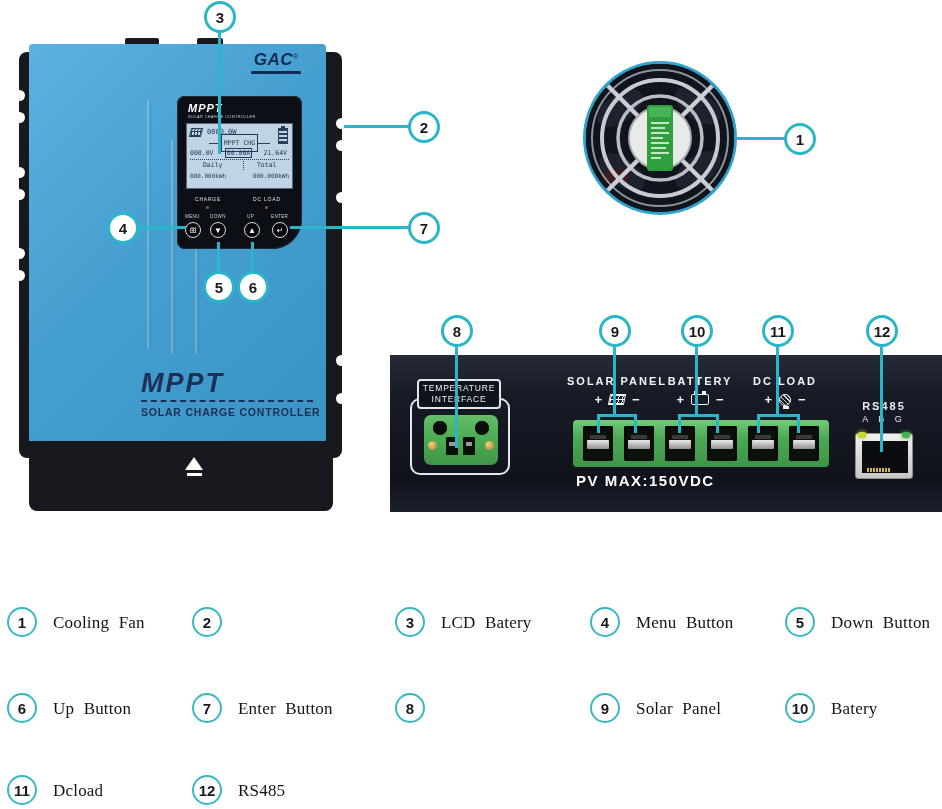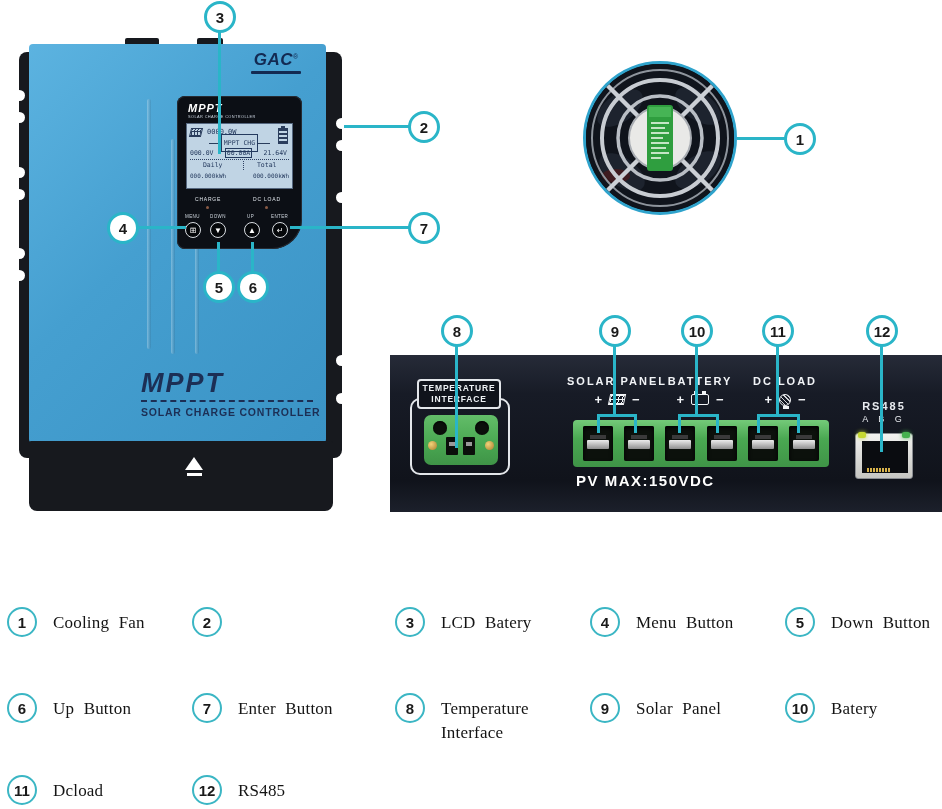--- a/index.html
+++ b/index.html
@@ -78,21 +78,21 @@
   
   .fan { position:absolute; left:583px; top:61px; width:154px; height:154px; border-radius:50%;
     border:3px solid #2fa3cc; overflow:hidden; background:#10141c; }
 
   
   .bpanel { position:absolute; left:390px; top:355px; width:552px; height:157px;
     background:linear-gradient(180deg,#262b38 0%,#171b26 25%,#10131b 80%,#1c202b 100%); }
   .temp-outline { position:absolute; left:20px; top:43px; width:100px; height:77px;
     border:2px solid #e3e6ea; border-radius:10px; }
   .temp-label { position:absolute; left:27px; top:24px; width:84px; border:2px solid #e3e6ea; border-radius:4px;
-    background:#10131b; text-align:center; font-size:8.5px; font-weight:bold; letter-spacing:.8px;
+    background:#10131b; text-align:center; font-size:8.5px; font-weight:normal; letter-spacing:.8px;
     color:#eef1f4; padding:2px 0; line-height:1.3; }
   .temp-conn { position:absolute; left:34px; top:60px; width:74px; height:50px;
     background:linear-gradient(180deg,#63bd69,#4aa852 55%,#3f9447); border-radius:7px; }
   .tc-hole { position:absolute; top:6px; width:14px; height:14px; border-radius:50%; background:#0b0f0b; box-shadow:inset 0 1px 2px #000; }
   .tc-screw { position:absolute; top:26px; width:9px; height:9px; border-radius:50%;
     background:radial-gradient(circle at 35% 35%,#f3d37a,#a87c2c); }
   .tc-sock { position:absolute; top:22px; width:12px; height:18px; background:#0b0f0b; border-radius:1px; }
   .tc-sock::after { content:""; position:absolute; left:3px; top:5px; width:6px; height:4px; background:#999; }
 
   .grp { position:absolute; top:20px; width:140px; text-align:center; color:#f2f4f7; }
@@ -432,21 +432,20 @@
   <div class="legend-item" style="left:7px;top:693px;">
     <div class="legend-circle">6</div>
     <div class="legend-label">Up Button</div>
   </div>
   <div class="legend-item" style="left:192px;top:693px;">
     <div class="legend-circle">7</div>
     <div class="legend-label">Enter Button</div>
   </div>
   <div class="legend-item" style="left:395px;top:693px;">
     <div class="legend-circle">8</div>
-    <div class="legend-label">Temperature Interface</div>
   </div>
   <div class="legend-item" style="left:590px;top:693px;">
     <div class="legend-circle">9</div>
     <div class="legend-label">Solar Panel</div>
   </div>
   <div class="legend-item" style="left:785px;top:693px;">
     <div class="legend-circle">10</div>
     <div class="legend-label">Batery</div>
   </div>
   <div class="legend-item" style="left:7px;top:775px;">

